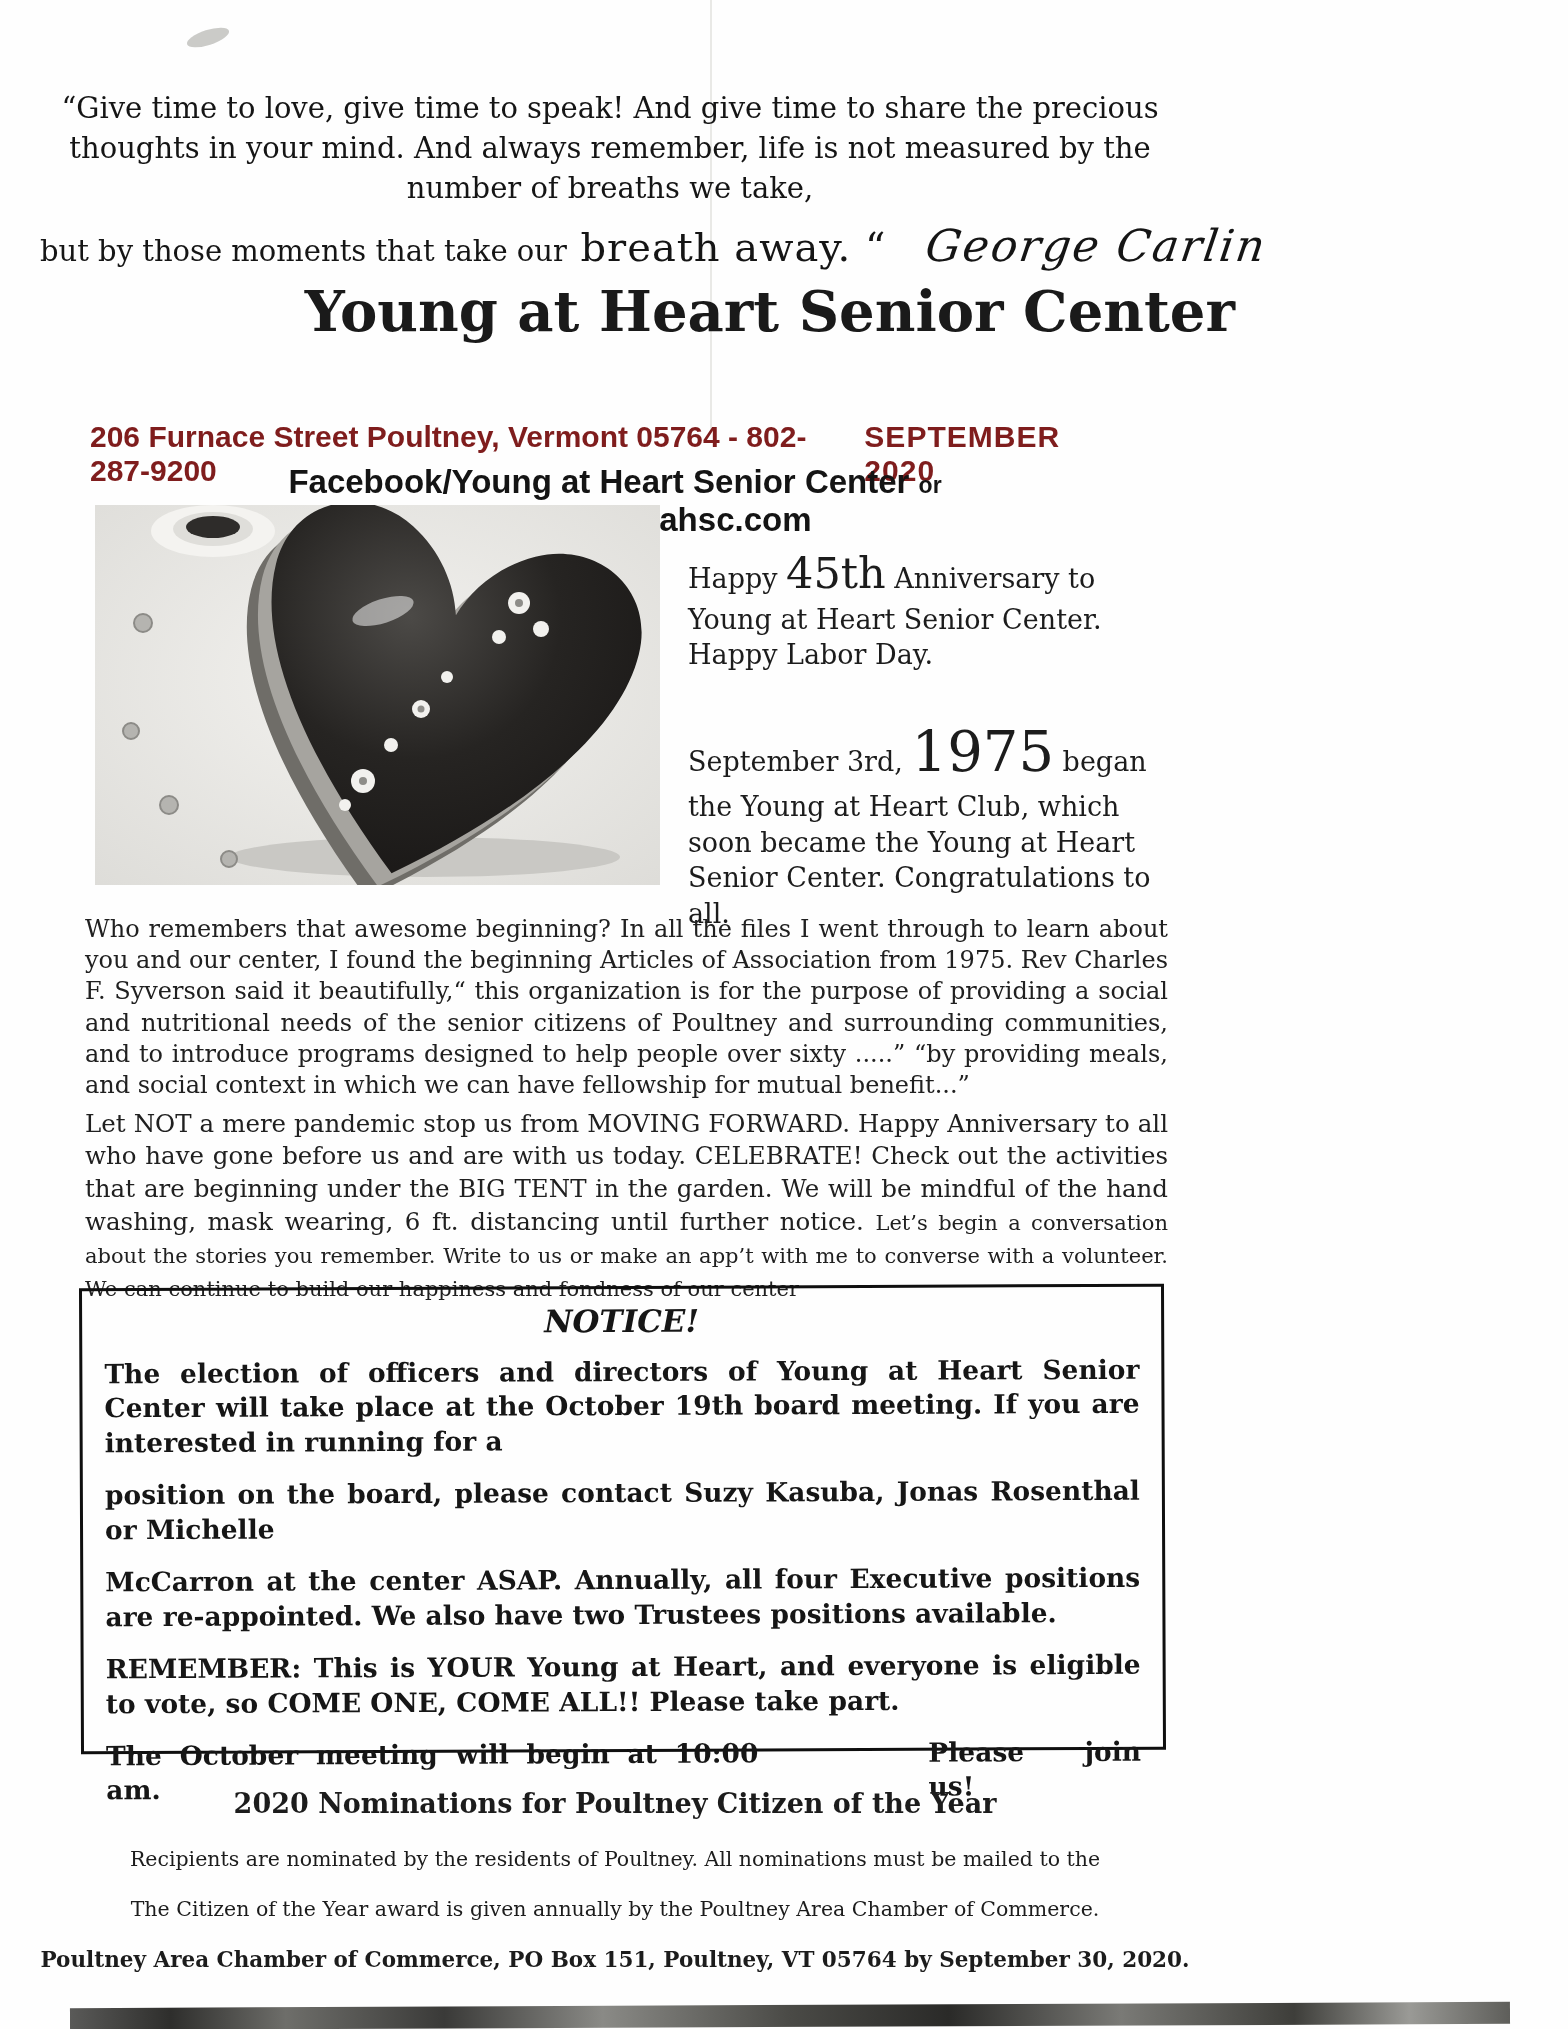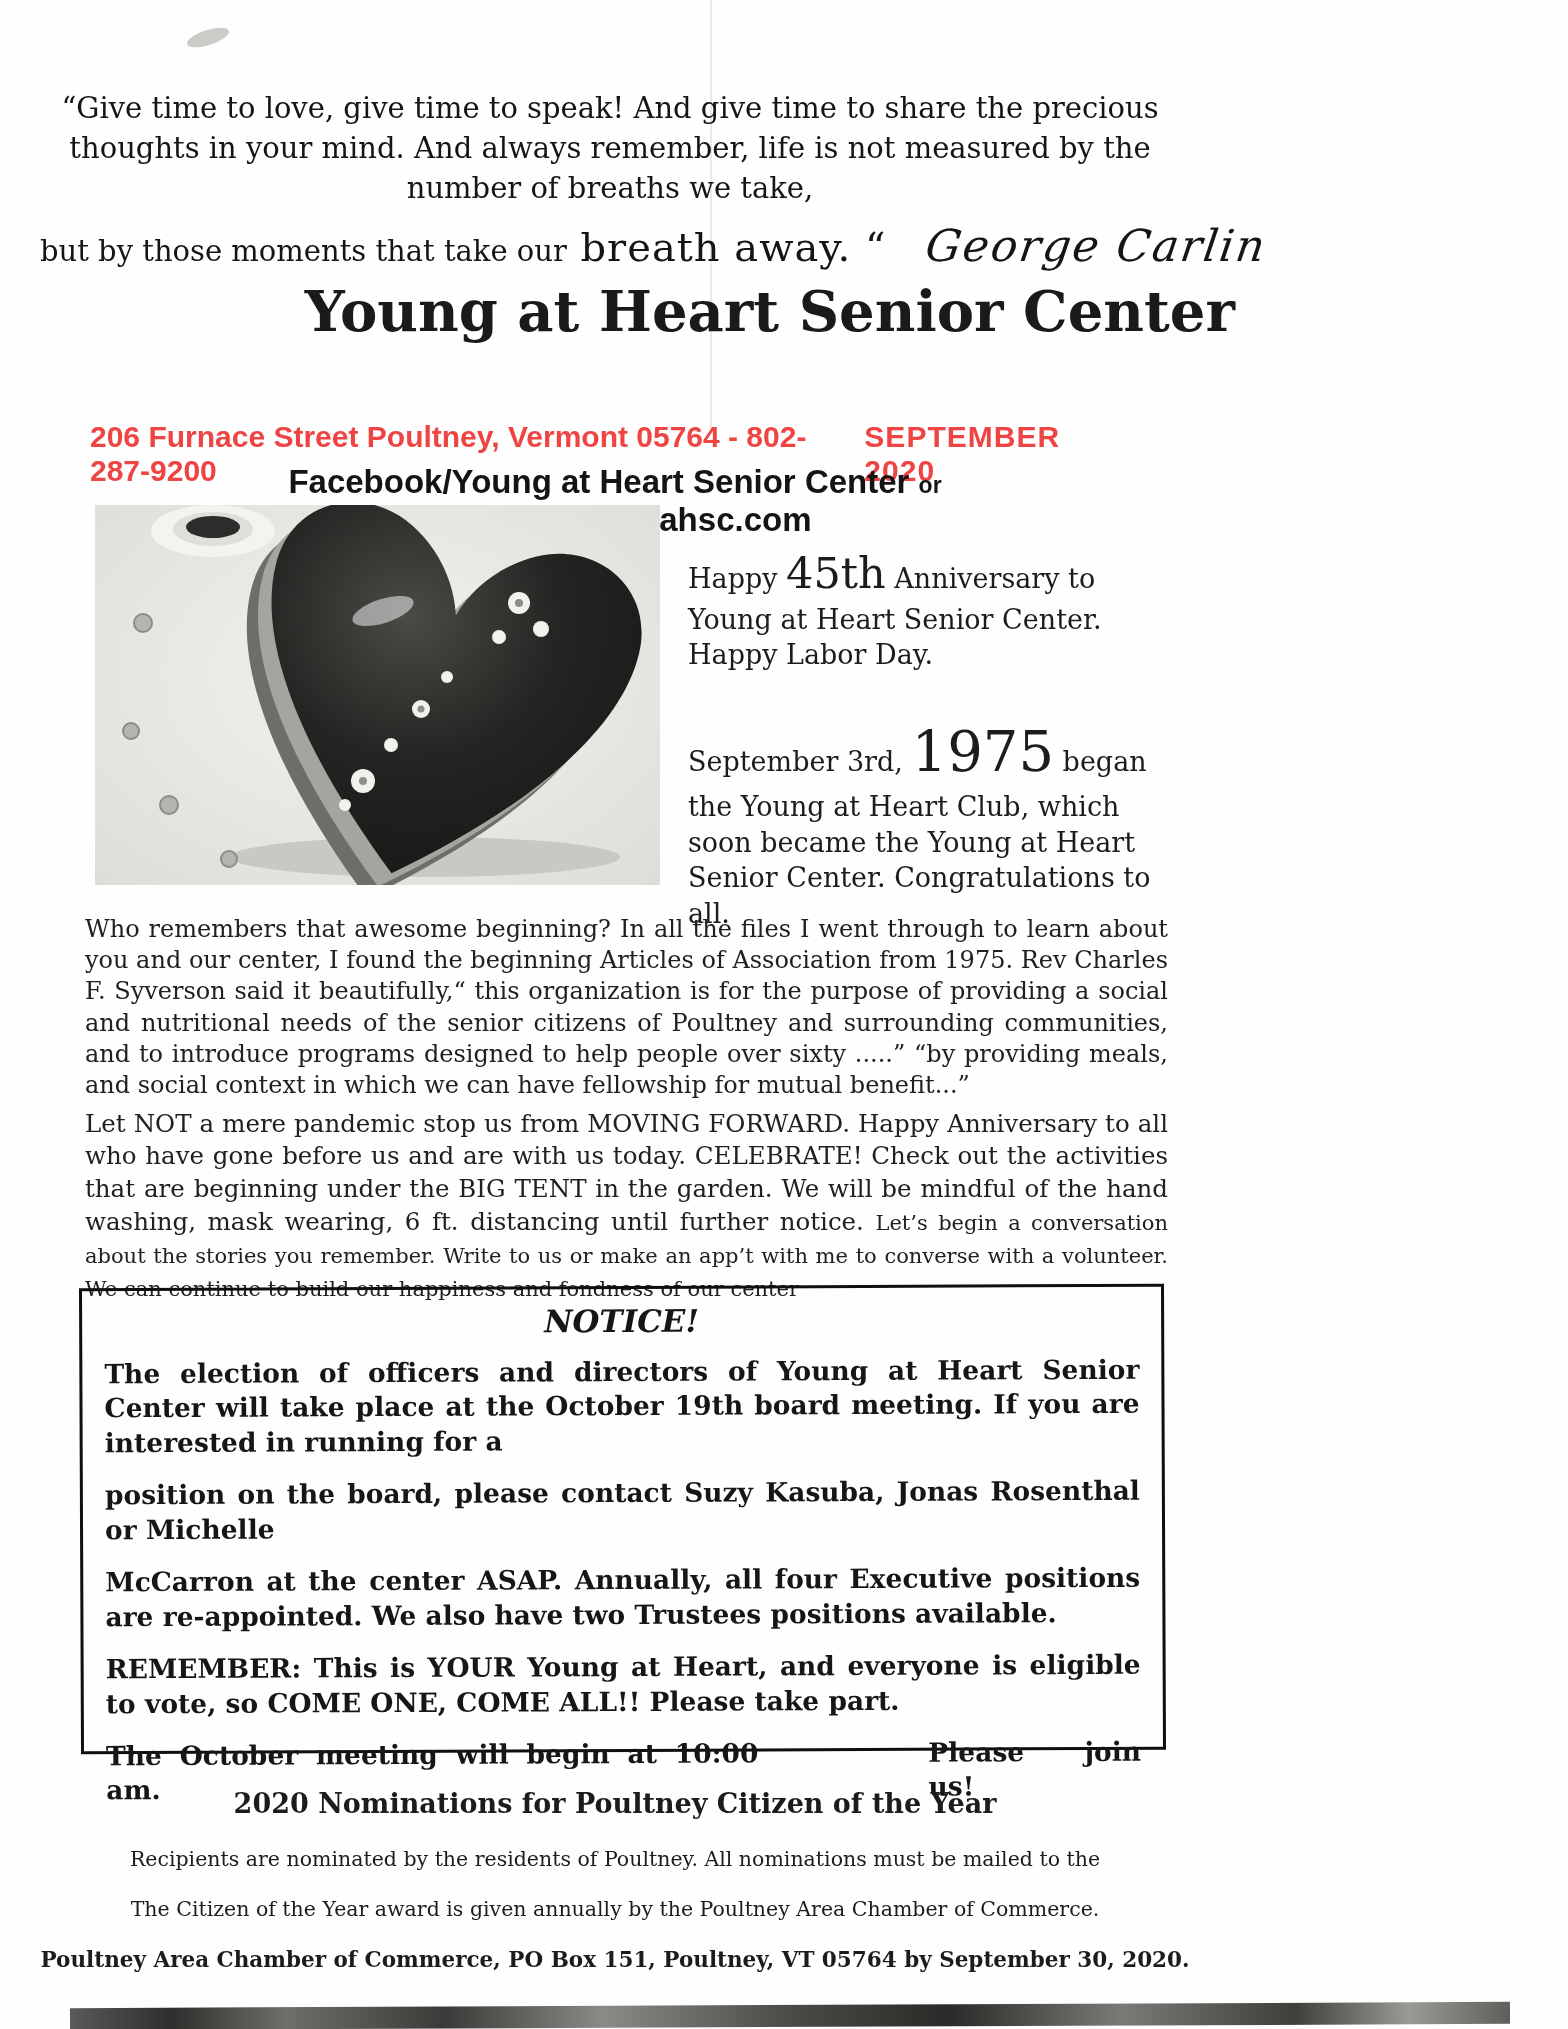--- a/index.html
+++ b/index.html
@@ -15,21 +15,21 @@
   .quote{position:absolute;left:40px;top:88px;width:1140px;text-align:center;
     font-family:"DejaVu Serif",serif;font-weight:normal;font-size:29px;line-height:1.38;color:#151515;}
   .quote-line3{margin-top:8px;white-space:nowrap;}
   .quote-emph{font-size:40px;letter-spacing:1px;}
   .signature{display:inline-block;font-style:italic;font-size:44px;margin-left:30px;letter-spacing:2px;transform:skewX(-8deg);}
 
   
   .main-title{position:absolute;left:60px;top:243px;width:1175px;text-align:right;
     font-family:"DejaVu Serif",serif;font-size:56px;line-height:1.1;color:#1a1a1a;}
   .address-row{position:absolute;left:90px;top:420px;width:1025px;display:flex;justify-content:space-between;align-items:baseline;
-    font-family:"Liberation Sans",sans-serif;font-weight:bold;color:#ef4444;gap:8px;}
+    font-family:"Liberation Sans",sans-serif;font-weight:bold;color:#7f1d1d;gap:8px;}
   .address{font-size:30px;}
   .issue{font-size:30px;letter-spacing:1px;}
   .social-row{position:absolute;left:100px;top:463px;width:1030px;text-align:center;
     font-family:"Liberation Sans",sans-serif;font-weight:bold;font-size:33px;color:#141414;}
   .social-or{font-size:23px;}
 
   
   .photo{position:absolute;left:95px;top:505px;width:565px;height:380px;}
 
   

